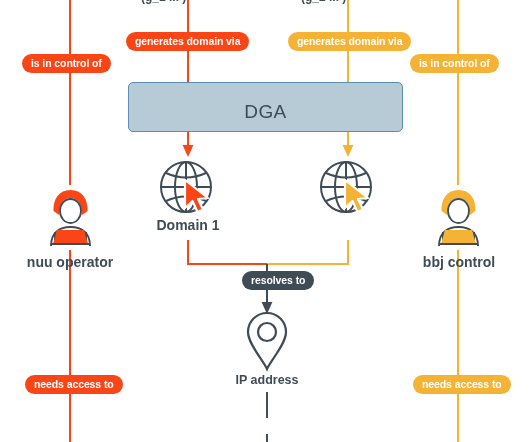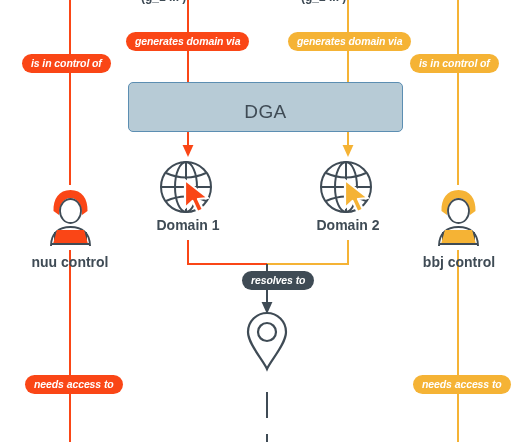--- a/index.html
+++ b/index.html
@@ -20,21 +20,20 @@
     height:19px;
     padding:1px 9px;
     border-radius:10px;
     color:#ffffff;
     font-size:10.5px;
     font-weight:bold;
     white-space:nowrap;
     letter-spacing:-0.1px;
     box-sizing:border-box;
     line-height:1;
-    font-style:italic;
   }
   .pill.red{background:#FA4616;}
   .pill.yellow{background:#F5B335;}
   .pill.dark{background:#3F4B55;}
 
   
   #dga-box{
     position:absolute;
     left:128px;top:82px;
     width:275px;height:50px;
@@ -165,39 +164,38 @@
         <path d="M11,16 Q31,25 51,16"></path>
         <path d="M11,44 Q31,35 51,44"></path>
       </g>
     </svg>
   </div>
   <div class="icon-wrap" style="left:342px;top:178px;width:34px;height:38px;">
     <svg width="34" height="38" viewBox="0 0 34 38">
       <path d="M3,2 L3,30 L10.5,23 L15.5,34 L21,31.5 L16,21 L26,20 Z" fill="#F5B335" stroke="#ffffff" stroke-width="2.2" stroke-linejoin="round"></path>
     </svg>
   </div>
-  <div class="cap" style="left:303px;top:218px;width:90px;">Domain 2</div>
 
   <div class="icon-wrap" style="left:42px;top:186px;width:57px;height:62px;">
     <svg width="57" height="62" viewBox="0 0 57 62">
 
       <path d="M28.5,4 C17,4 11,13 11.5,25 L17,29 C17,19 21.5,12 28.5,12
                C35.5,12 40,19 40,29 L45.5,25 C46,13 40,4 28.5,4 Z" fill="#FA4616"></path>
 
       <ellipse cx="28.5" cy="25" rx="10.5" ry="12" fill="#ffffff" stroke="#3F4B55" stroke-width="1.8"></ellipse>
 
       <path d="M9,60 C9,47 17,41 28.5,41 C40,41 48,47 48,60" fill="none" stroke="#3F4B55" stroke-width="2"></path>
 
       <path d="M13,46 L13,54 M44,46 L44,54" fill="none" stroke="#3F4B55" stroke-width="2"></path>
 
       <path d="M15,44 L42,44 L46,58 L11,58 Z" fill="#FA4616"></path>
       <line x1="9" y1="58" x2="48" y2="58" stroke="#3F4B55" stroke-width="2"></line>
     </svg>
   </div>
-  <div class="cap" style="left:20px;top:255px;width:100px;">nuu control</div>
+  <div class="cap" style="left:20px;top:255px;width:100px;">nuu operator</div>
 
   <div class="icon-wrap" style="left:430px;top:186px;width:57px;height:62px;">
     <svg width="57" height="62" viewBox="0 0 57 62">
       <path d="M28.5,4 C17,4 11,13 11.5,25 L17,29 C17,19 21.5,12 28.5,12
                C35.5,12 40,19 40,29 L45.5,25 C46,13 40,4 28.5,4 Z" fill="#F5B335"></path>
       <ellipse cx="28.5" cy="25" rx="10.5" ry="12" fill="#ffffff" stroke="#3F4B55" stroke-width="1.8"></ellipse>
       <path d="M9,60 C9,47 17,41 28.5,41 C40,41 48,47 48,60" fill="none" stroke="#3F4B55" stroke-width="2"></path>
       <path d="M13,46 L13,54 M44,46 L44,54" fill="none" stroke="#3F4B55" stroke-width="2"></path>
       <path d="M15,44 L42,44 L46,58 L11,58 Z" fill="#F5B335"></path>
       <line x1="9" y1="58" x2="48" y2="58" stroke="#3F4B55" stroke-width="2"></line>
@@ -207,19 +205,20 @@
 
   <div class="pill dark" style="left:242px;top:271px;">resolves to</div>
 
   <div class="icon-wrap" style="left:243px;top:310px;width:48px;height:62px;">
     <svg width="48" height="62" viewBox="0 0 48 62">
       <path d="M24,3 C13.5,3 5,11.5 5,22 C5,34 20,50 24,59
                C28,50 43,34 43,22 C43,11.5 34.5,3 24,3 Z" fill="none" stroke="#3F4B55" stroke-width="2.2"></path>
       <circle cx="24" cy="22" r="9" fill="none" stroke="#3F4B55" stroke-width="2.2"></circle>
     </svg>
   </div>
+  <div class="cap" style="left:217px;top:374px;width:100px;font-size:12.5px;">IP address</div>
 
 
   <div class="pill red" style="left:25px;top:375px;">needs access to</div>
 
   <div class="pill yellow" style="left:413px;top:375px;">needs access to</div>
 
 </div>
 
 </body></html>

